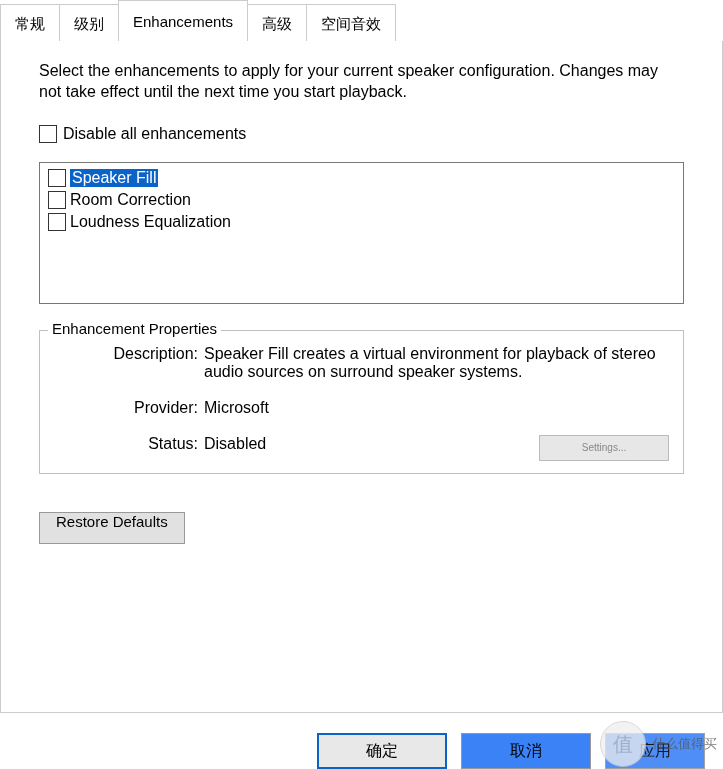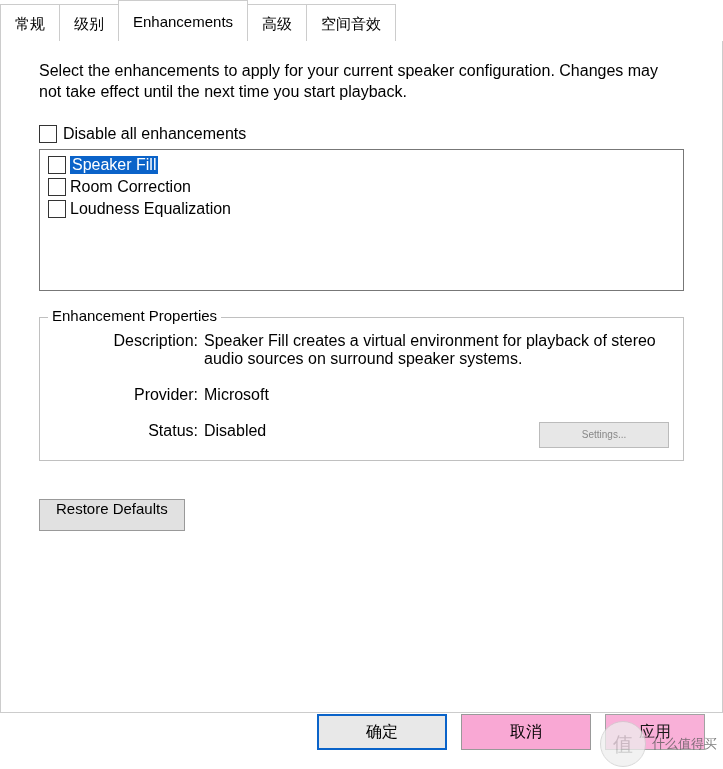--- a/index.html
+++ b/index.html
@@ -37,21 +37,21 @@
 }
 .panel {
   border: 1px solid #ccc;
   border-top: none;
   position: absolute;
   top: 41px;
   left: 0; right: 0; bottom: 56px;
   padding: 20px 38px 10px 38px;
 }
 .hint { font-size: 16px; color: #000; line-height: 1.3; margin-bottom: 22px; }
-.checkbox-row { display: flex; align-items: center; margin-bottom: 6px; }
+.checkbox-row { display: flex; align-items: center; margin-bottom: 19px; }
 .cb {
   width: 18px; height: 18px; border: 1.5px solid #333; margin-right: 6px;
   display: inline-block; background:#fff;
 }
 .list-box {
   border: 1px solid #777; height: 142px; margin-top: 6px; position: relative;
   padding: 4px 6px;
 }
 .list-item { display:flex; align-items:center; height:22px; }
 .list-item .cb { margin-left:2px; margin-right:4px; width:18px; height:18px; }
@@ -89,24 +89,24 @@
 }
 .dropdown-split {
   width:22px; border-left:1px solid #999; margin-left:8px;
   display:flex; align-items:center; justify-content:center;
 }
 .chev {
   width:0;height:0;border-left:5px solid transparent;border-right:5px solid transparent;
   border-top:7px solid #000;
 }
 .dialog-buttons {
-  position:absolute; bottom:19px; right:18px; display:flex; gap:14px;
+  position:absolute; bottom:0; right:18px; display:flex; gap:14px;
 }
 .dlgbtn {
-  width:130px; height:36px; border:1px solid #999; background:#f9a8d4;
+  width:130px; height:36px; border:1px solid #999; background:#3b82f6;
   font-size:16px; display:flex; align-items:center; justify-content:center;
 }
 .dlgbtn.primary { border:2px solid #0a63c9; background:#e8e8e8; }
 .watermark {
   position:absolute; right:6px; bottom:2px;
   display:flex; align-items:center; gap:6px; opacity:0.75; font-size:13px;
   color:#555;
 }
 .wm-circle {
   width:46px;height:46px;border-radius:50%;background:#eee;border:1px solid #ccc;

